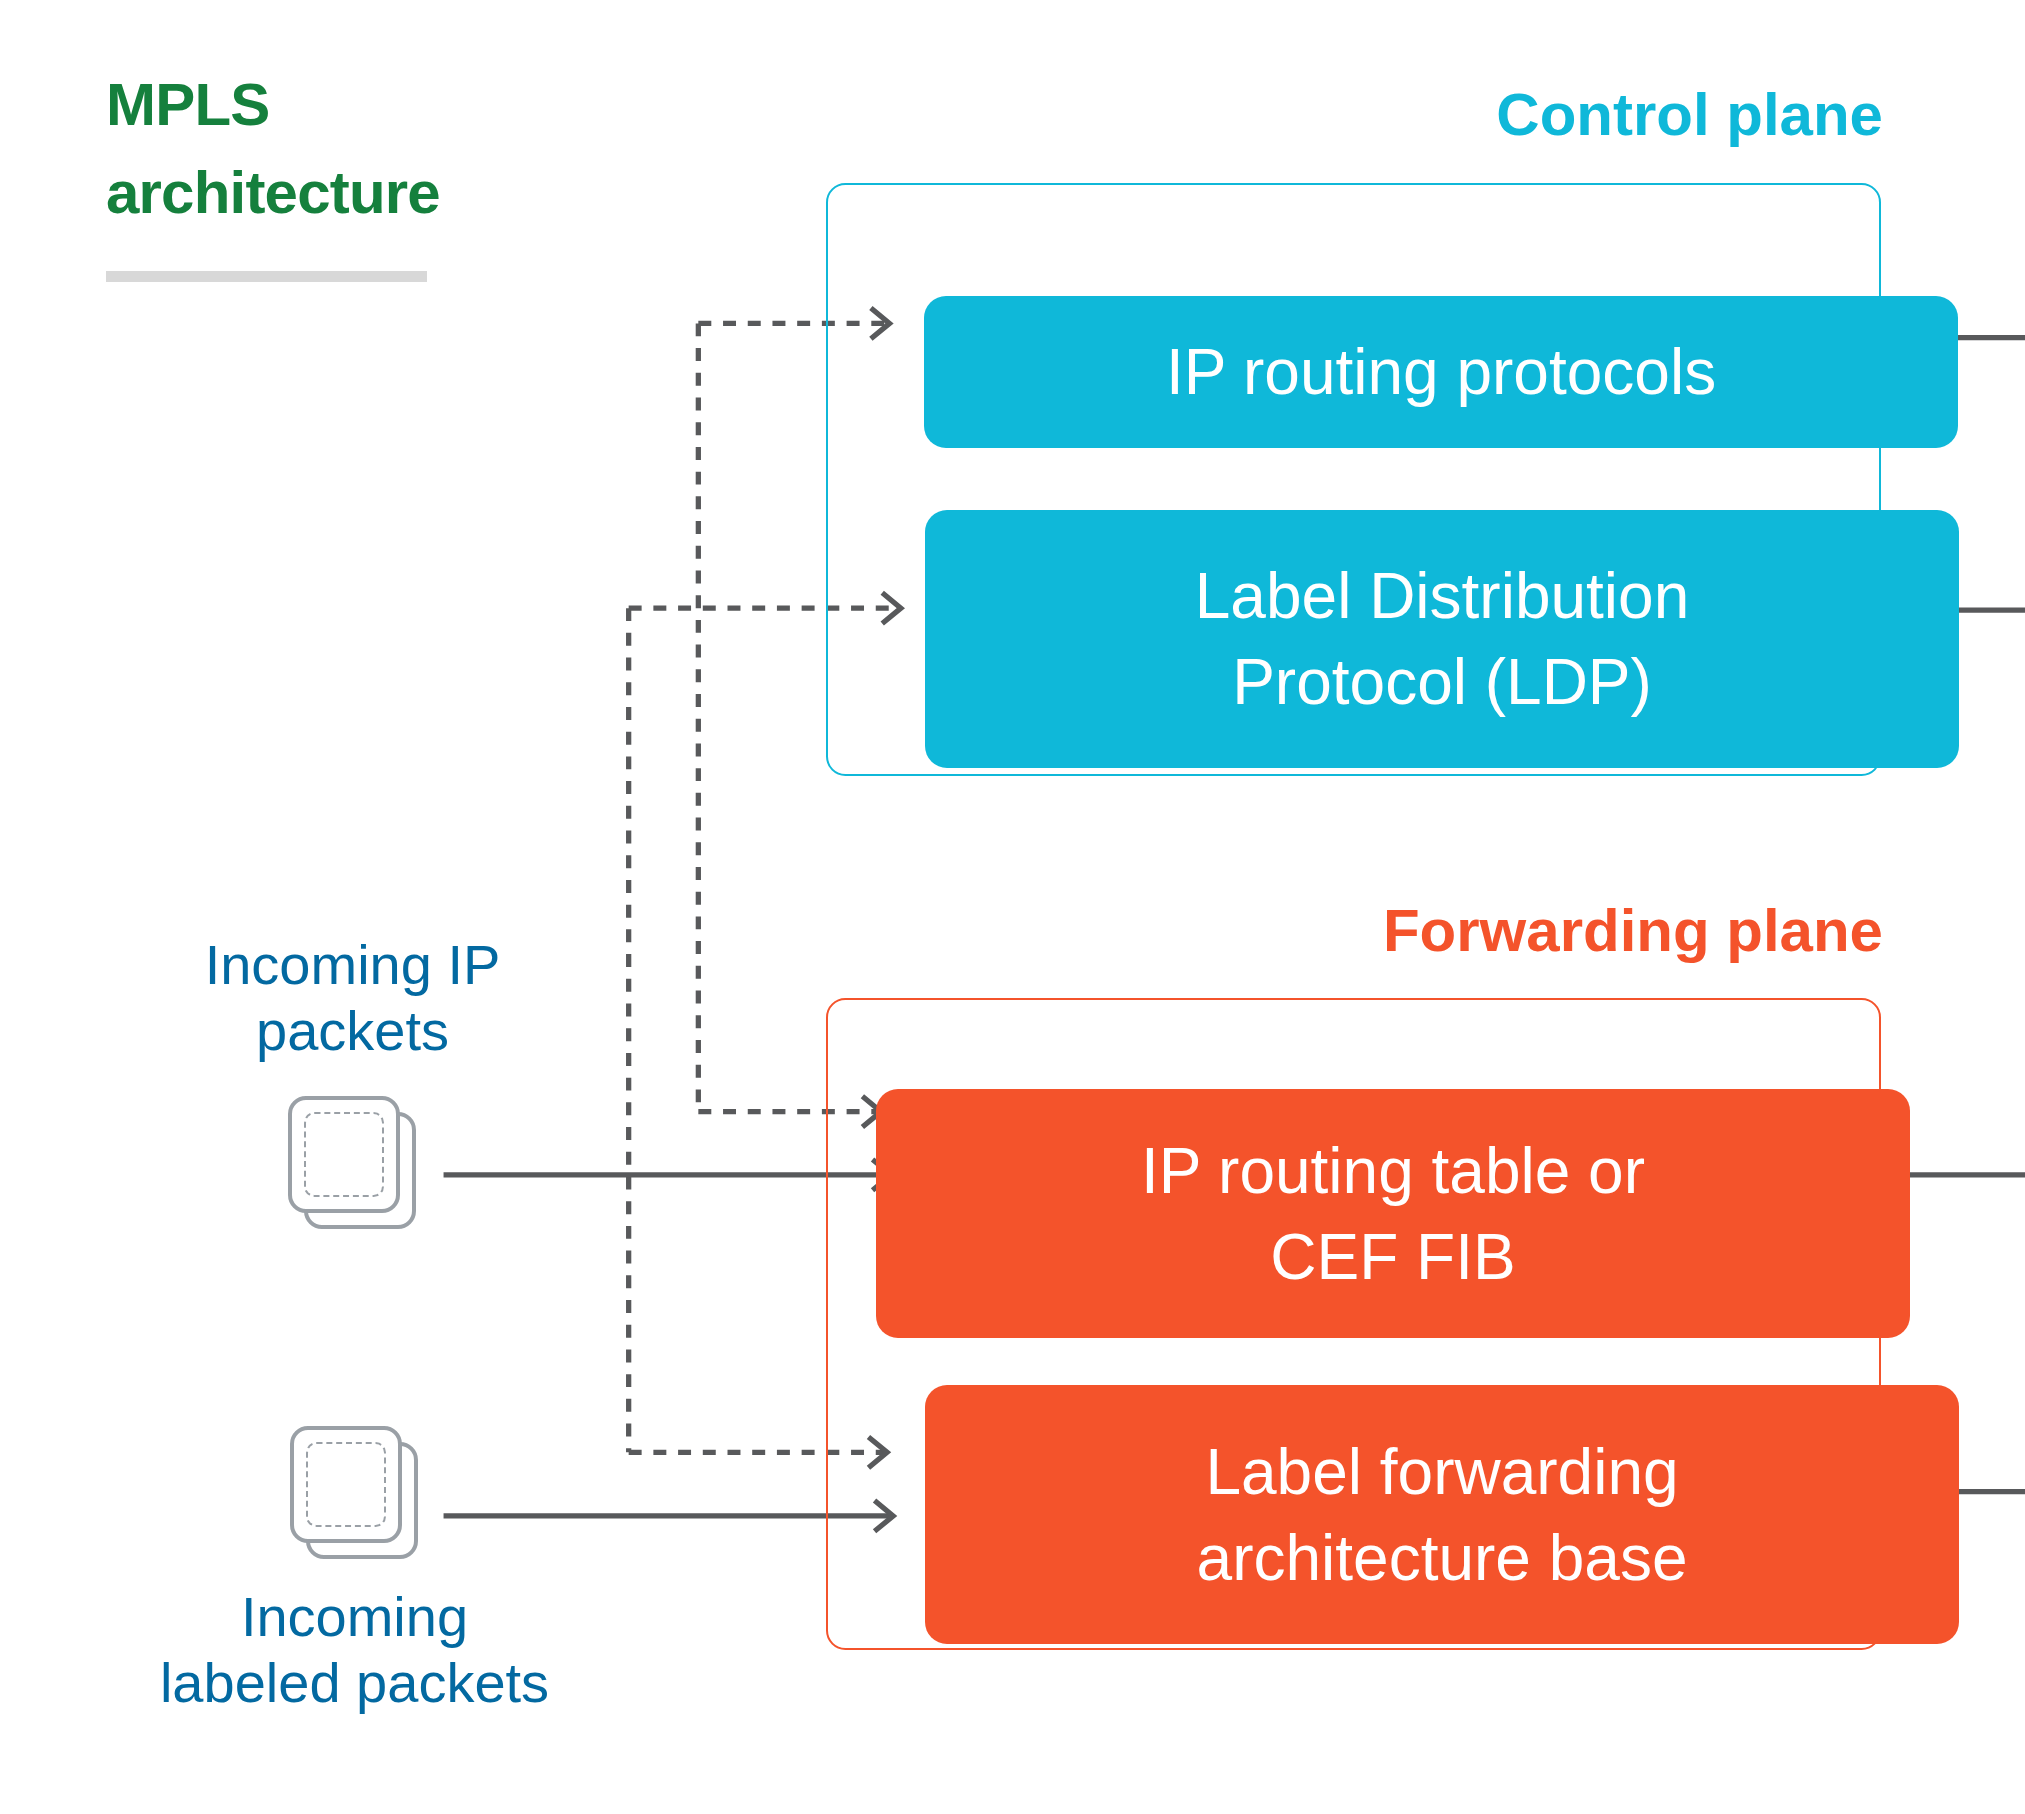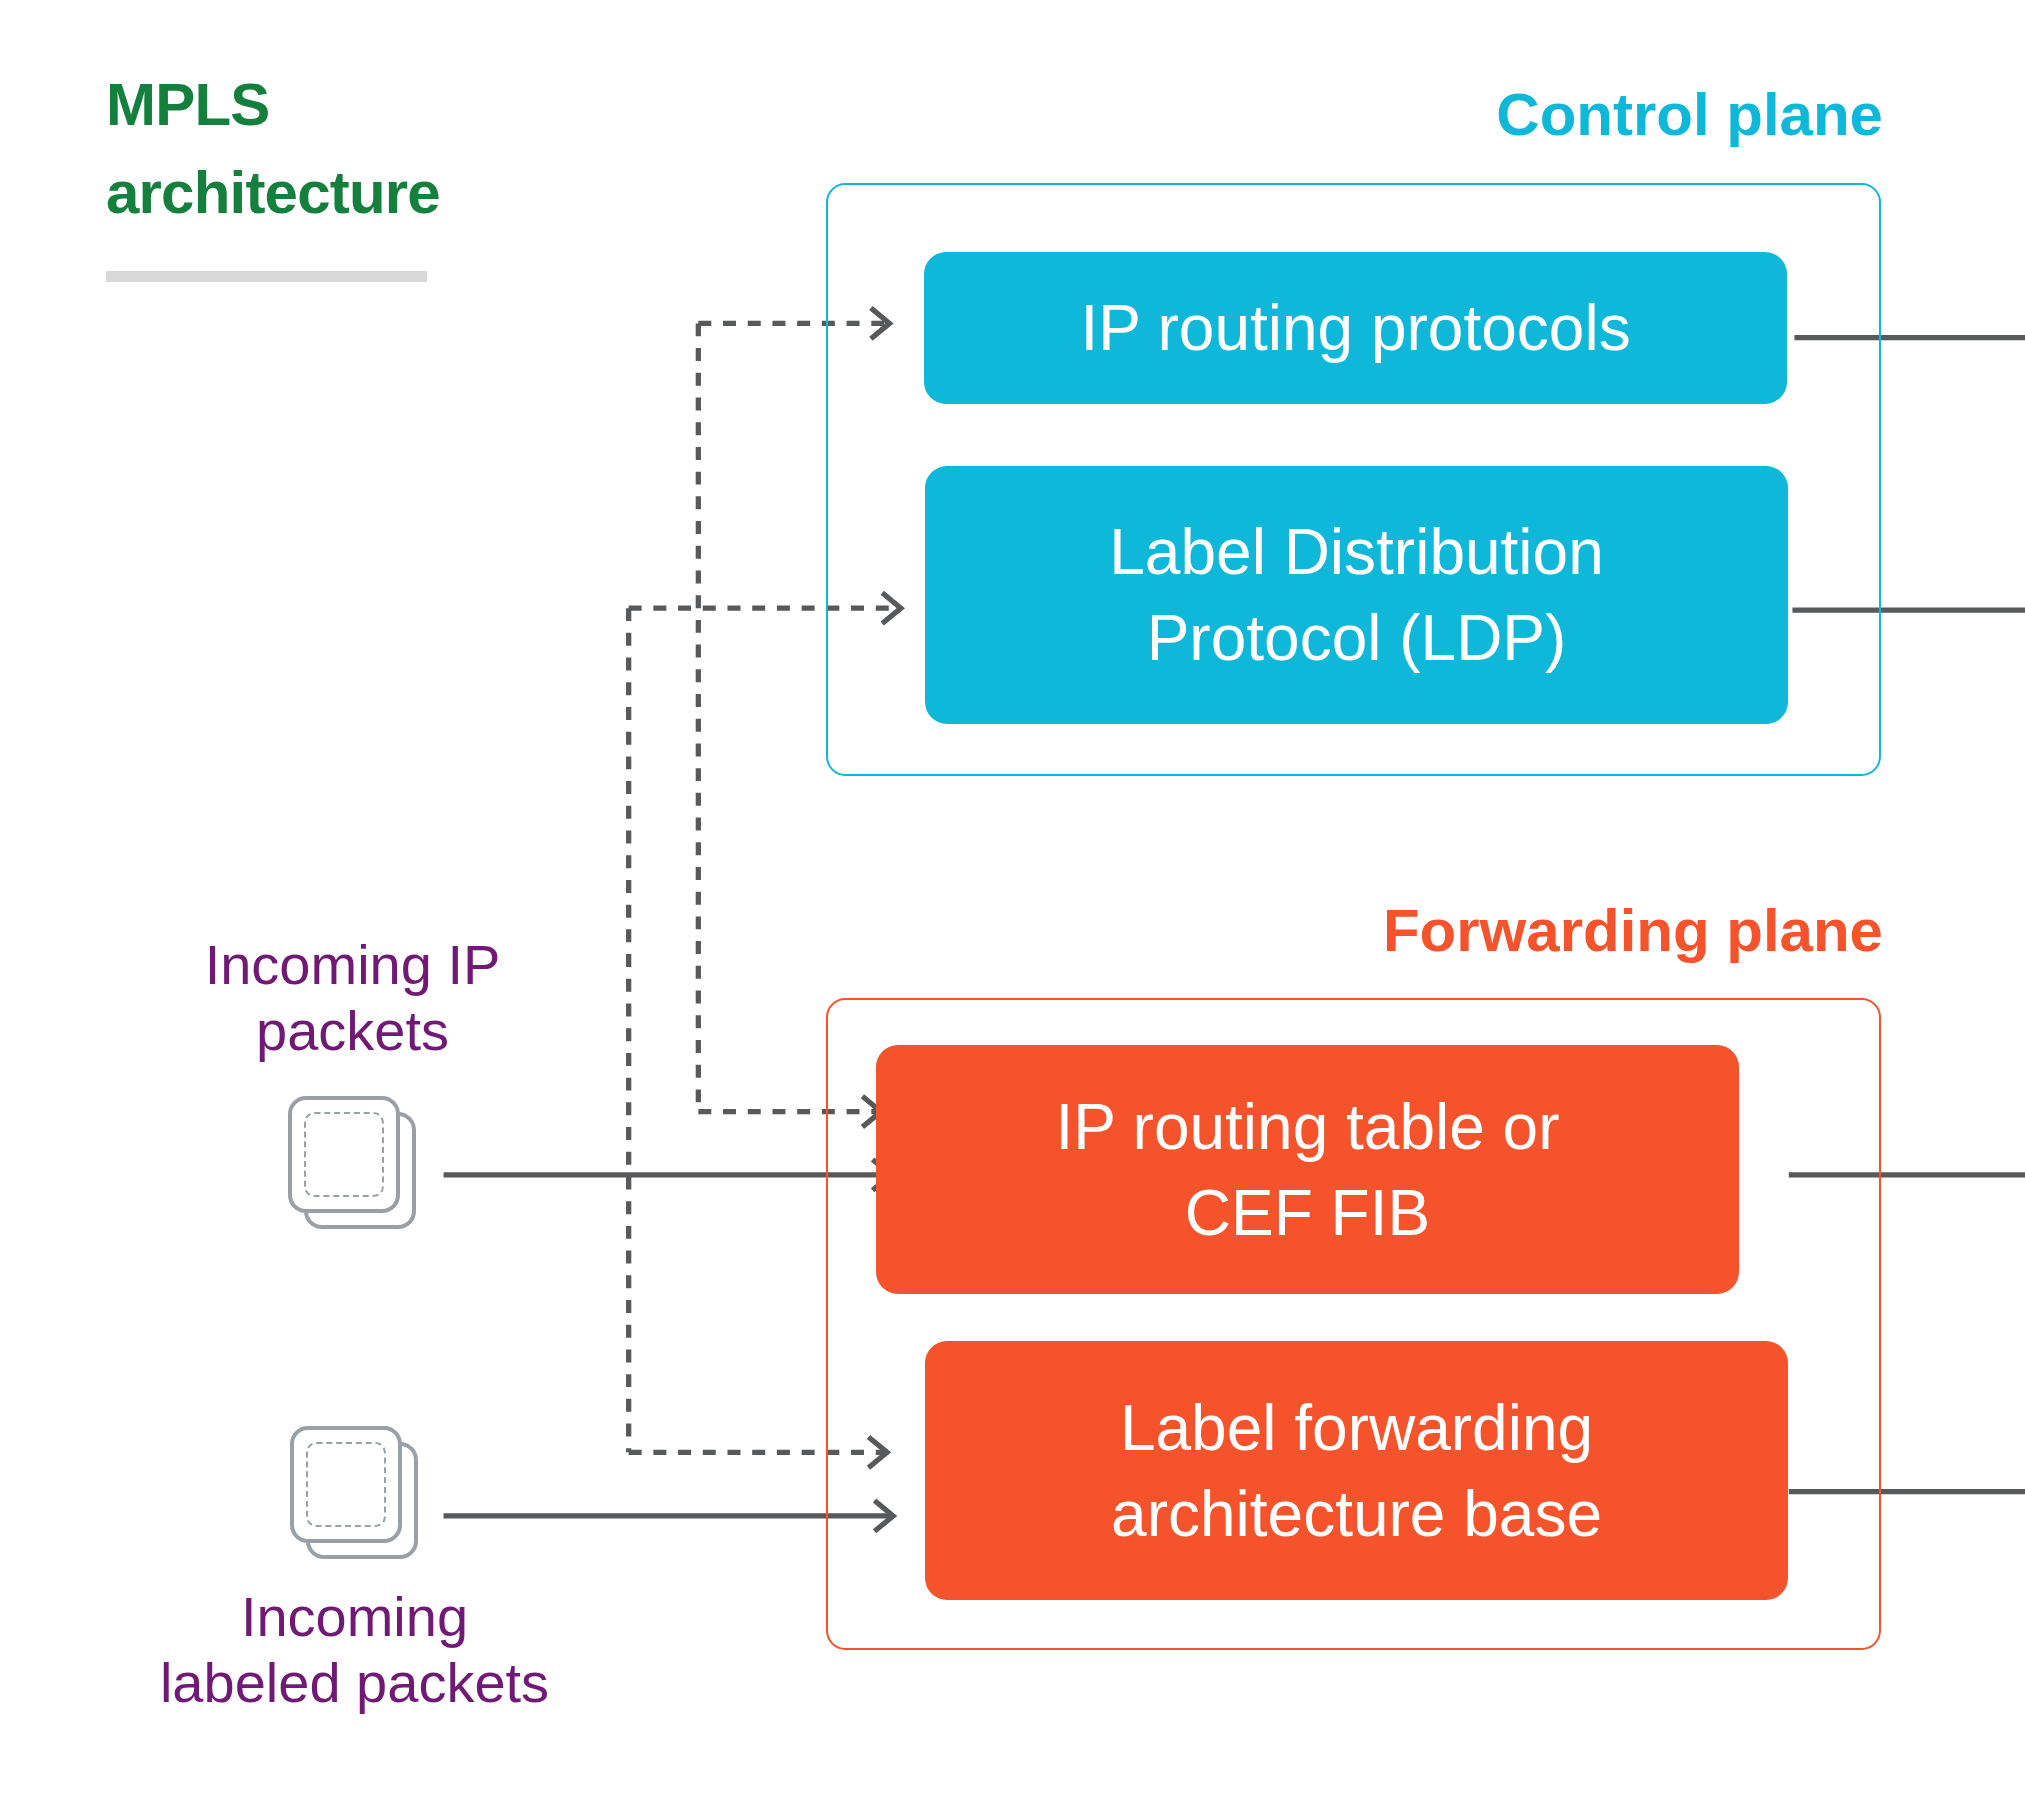--- a/index.html
+++ b/index.html
@@ -33,34 +33,34 @@
   }
   .plane-box.control{
     left:826px;top:183px;height:589px;border:2.8px solid #0fb8d9;
   }
   .plane-box.forwarding{
     left:826px;top:998px;height:648px;border:2.8px solid #f4532b;
   }
 
   
   .fill-box{
-    width:863px;border-radius:22px;color:#ffffff;
+    width:1034px;border-radius:22px;color:#ffffff;
     display:flex;align-items:center;justify-content:center;text-align:center;
-    font-size:64px;line-height:86px;font-weight:500;
+    font-size:64px;line-height:86px;font-weight:500;margin-top:44px;
   }
   .fill-box.cyan{background:#0fb8d9;}
   .fill-box.orange{background:#f4532b;}
   .box-ip-routing-protocols{left:924px;top:252px;height:152px;}
   .box-ldp{left:925px;top:466px;height:258px;text-align:center;}
   .box-ip-routing-table{left:876px;top:1045px;height:249px;}
   .box-lfib{left:925px;top:1341px;height:259px;}
 
   
   .side-label{
-    width:567px;text-align:center;color:#701a75;
+    width:567px;text-align:center;color:#0369a1;
     font-size:56px;line-height:66px;font-weight:400;
   }
   .label-incoming-ip{left:69px;top:932px;}
   .label-incoming-labeled{left:71px;top:1584px;}
 
   
   .packet-icon{width:113px;height:118px;}
   .packet-back{
     position:absolute;left:16px;top:16px;width:104px;height:109px;
     border:4.5px solid #9aa0a6;border-radius:18px;

